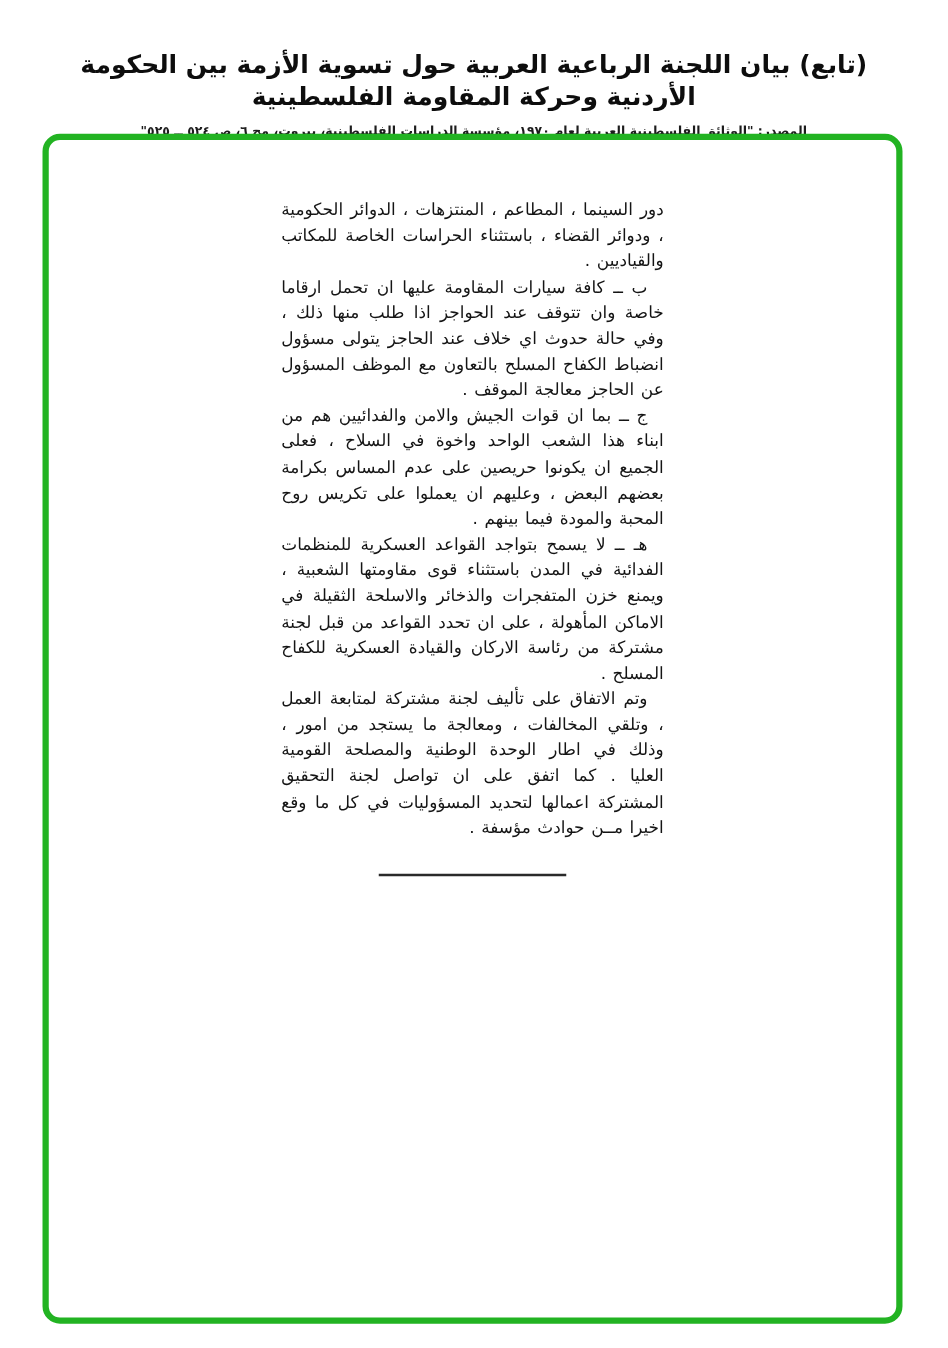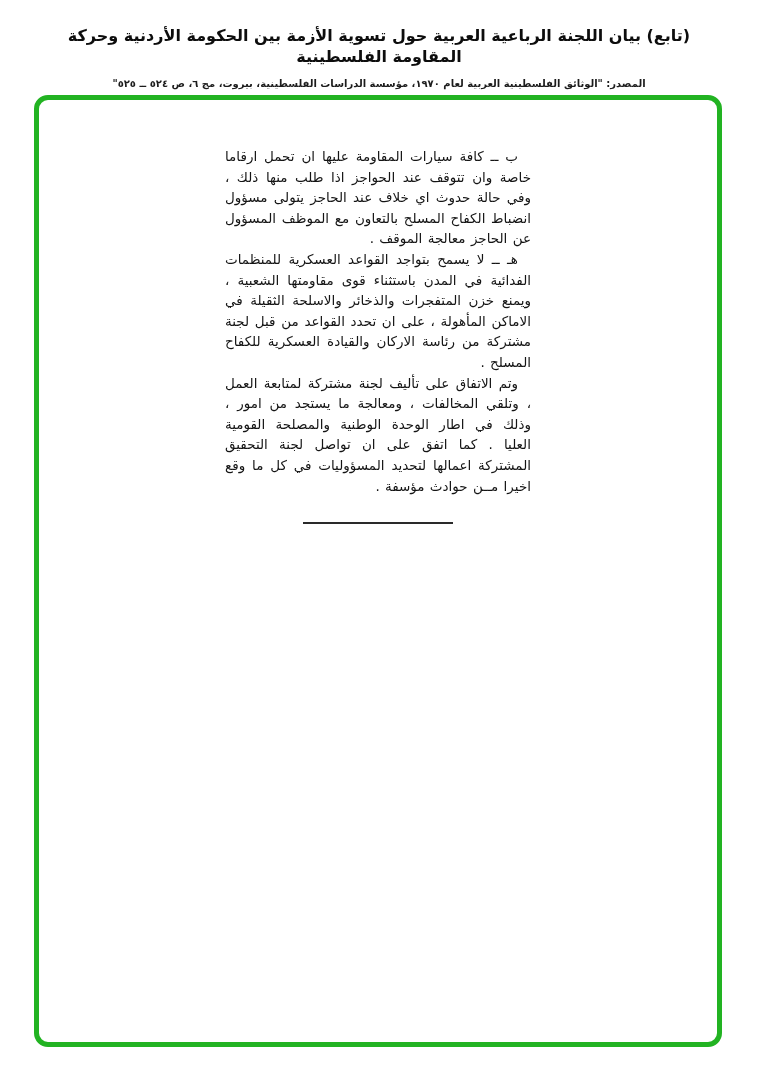--- a/index.html
+++ b/index.html
@@ -15,24 +15,25 @@
   .page {
     position: relative;
     width: 758px;
     height: 1078px;
     background: #ffffff;
   }
   .doc-title {
     direction: rtl;
     text-align: center;
     font-weight: bold;
-    font-size: 16px;
+    font-size: 20px;
     line-height: 1.3;
     padding: 26px 40px 0 40px;
     color: #0d0d0d;
+    margin-top: 12px;
   }
   .doc-source {
     direction: rtl;
     text-align: center;
     font-weight: bold;
     font-size: 10px;
     padding-top: 10px;
     color: #1c1c1c;
   }
   .green-frame {
@@ -72,23 +73,25 @@
 
 <div class="page">
 
   <div class="doc-title">(تابع) بيان اللجنة الرباعية العربية حول تسوية الأزمة بين الحكومة الأردنية وحركة المقاومة الفلسطينية</div>
 
   <div class="doc-source">المصدر: "الوثائق الفلسطينية العربية لعام ١٩٧٠، مؤسسة الدراسات الفلسطينية، بيروت، مج ٦، ص ٥٢٤ ــ ٥٢٥"</div>
 
   <div class="green-frame" style="border-color: rgb(34, 179, 34);">
     <div class="text-column">
 
+      <p class="para">دور السينما ، المطاعم ، المنتزهات ، الدوائر الحكومية ، ودوائر القضاء ، باستثناء الحراسات الخاصة للمكاتب والقياديين .</p>
 
       <p class="para indent">ب ــ كافة سيارات المقاومة عليها ان تحمل ارقاما خاصة وان تتوقف عند الحواجز اذا طلب منها ذلك ، وفي حالة حدوث اي خلاف عند الحاجز يتولى مسؤول انضباط الكفاح المسلح بالتعاون مع الموظف المسؤول عن الحاجز معالجة الموقف .</p>
 
+      <p class="para indent">ج ــ بما ان قوات الجيش والامن والفدائيين هم من ابناء هذا الشعب الواحد واخوة في السلاح ، فعلى الجميع ان يكونوا حريصين على عدم المساس بكرامة بعضهم البعض ، وعليهم ان يعملوا على تكريس روح المحبة والمودة فيما بينهم .</p>
 
 
       <p class="para indent">هـ ــ لا يسمح بتواجد القواعد العسكرية للمنظمات الفدائية في المدن باستثناء قوى مقاومتها الشعبية ، ويمنع خزن المتفجرات والذخائر والاسلحة الثقيلة في الاماكن المأهولة ، على ان تحدد القواعد من قبل لجنة مشتركة من رئاسة الاركان والقيادة العسكرية للكفاح المسلح .</p>
 
 
 
       <p class="para indent">وتم الاتفاق على تأليف لجنة مشتركة لمتابعة العمل ، وتلقي المخالفات ، ومعالجة ما يستجد من امور ، وذلك في اطار الوحدة الوطنية والمصلحة القومية العليا . كما اتفق على ان تواصل لجنة التحقيق المشتركة اعمالها لتحديد المسؤوليات في كل ما وقع اخيرا مــن حوادث مؤسفة .</p>
 
       <div class="end-rule"></div>
 

